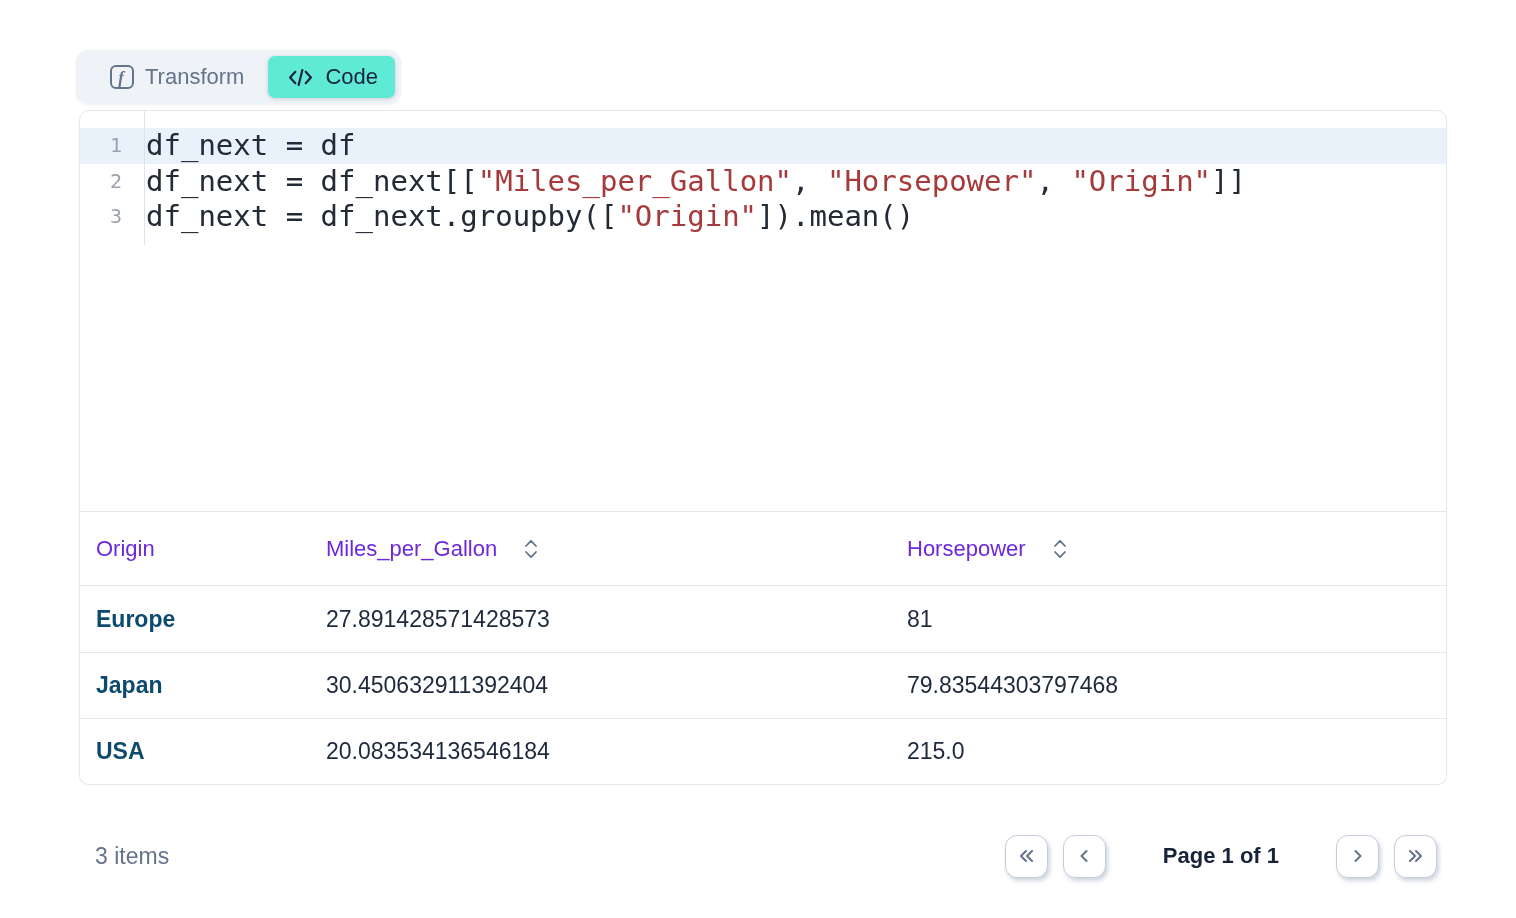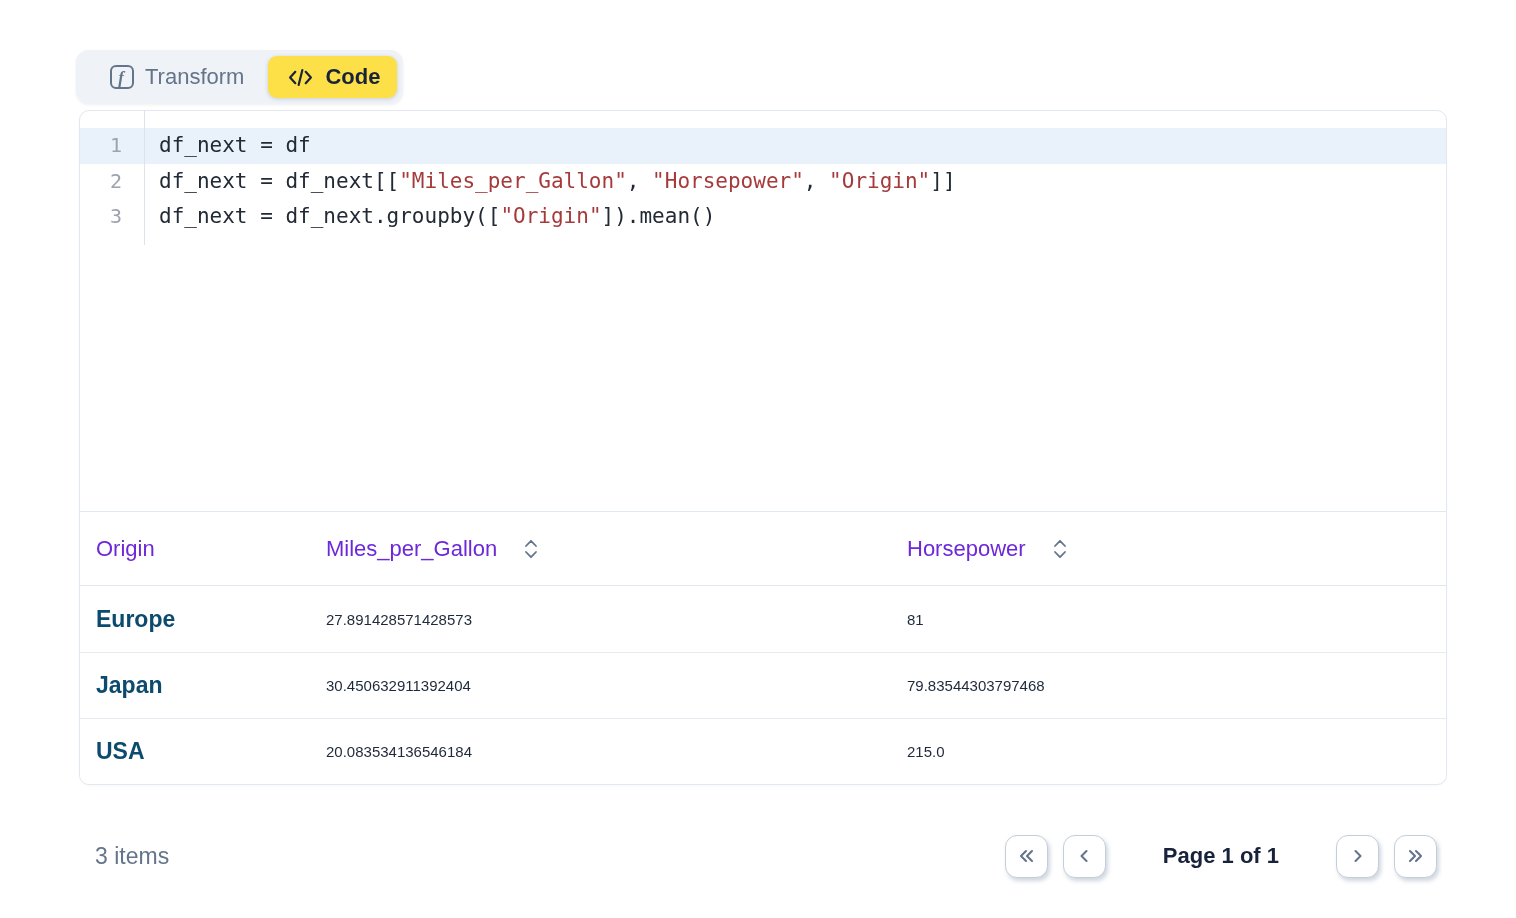--- a/index.html
+++ b/index.html
@@ -22,23 +22,24 @@
     padding: 0 6px;
     box-shadow: 0 1px 3px rgba(15,23,42,0.07);
   }
   .tab {
     display: flex; align-items: center; gap: 11px;
     height: 42px; border-radius: 9px;
     font-size: 22px; cursor: pointer;
   }
   .tab.inactive { color: #64748b; font-weight: 500; padding: 0 24px 0 28px; }
   .tab.active {
-    background: #fde047; color: #17233a; font-weight: 700;
+    background: #5eead4; color: #17233a; font-weight: 400;
     padding: 0 17px 0 19px;
     box-shadow: 0 1px 4px rgba(15,23,42,0.16);
+    border-radius: 7px;
   }
   .fx-icon {
     width: 24px; height: 24px;
     border: 2px solid #64748b; border-radius: 6px;
     display: inline-flex; align-items: center; justify-content: center;
     font-family: "Liberation Serif", serif;
     font-style: italic; font-weight: 600; font-size: 17px;
     color: #64748b; line-height: 1; padding-right: 2px;
   }
   .code-icon { width: 27px; height: 23px; }
@@ -63,23 +64,23 @@
     position: absolute; left: 64px; top: 0;
     width: 1px; height: 134px; background: #dde3ea;
   }
   .cm-line { display: flex; height: 35.5px; align-items: center; }
   .gutter {
     width: 64px; flex: none; text-align: right; padding-right: 22px;
     font-family: "DejaVu Sans Mono", monospace;
     font-size: 20px; color: #9ca3af; line-height: 35.5px;
   }
   .src {
-    flex: 1; padding-left: 15px;
+    flex: 1; padding-left: 2px;
     font-family: "DejaVu Sans Mono", monospace;
-    font-size: 21px; line-height: 35.5px;
+    font-size: 29px; line-height: 35.5px;
     color: #222a35; white-space: pre;
   }
   .cm-line.active .gutter, .cm-line.active .src { background: #e9f2fb; }
   .tok-str { color: #a63a3a; }
 
   
   .thead, .trow {
     display: grid;
     grid-template-columns: 246px 581px 1fr;
     align-items: center;
@@ -89,21 +90,21 @@
   .th-cell.first { padding-left: 16px; }
   .th-sort {
     display: inline-flex; align-items: center; gap: 0;
     margin-left: 25px; cursor: pointer;
   }
   .sort-icon { width: 18px; height: 26px; display: block; }
   .trow { height: 66px; background: #ffffff; }
   .trow + .trow { border-top: 1px solid #e5eaf1; }
   .trow:last-child { border-radius: 0 0 10px 10px; }
   .td-origin { padding-left: 16px; font-weight: 700; font-size: 23px; color: #0c4a6e; }
-  .td-val { font-size: 15px; color: #1e293b; }
+  .td-val { font-size: 23px; color: #1e293b; }
 
   
   .footer {
     position: absolute; left: 79px; top: 828px; width: 1368px; height: 56px;
     display: flex; align-items: center;
   }
   .items-count { font-size: 23px; color: #64748b; padding-left: 16px; }
   .pager { margin-left: auto; display: flex; align-items: center; gap: 15px; padding-right: 10px; }
   .pg-btn {
     width: 43px; height: 43px;

